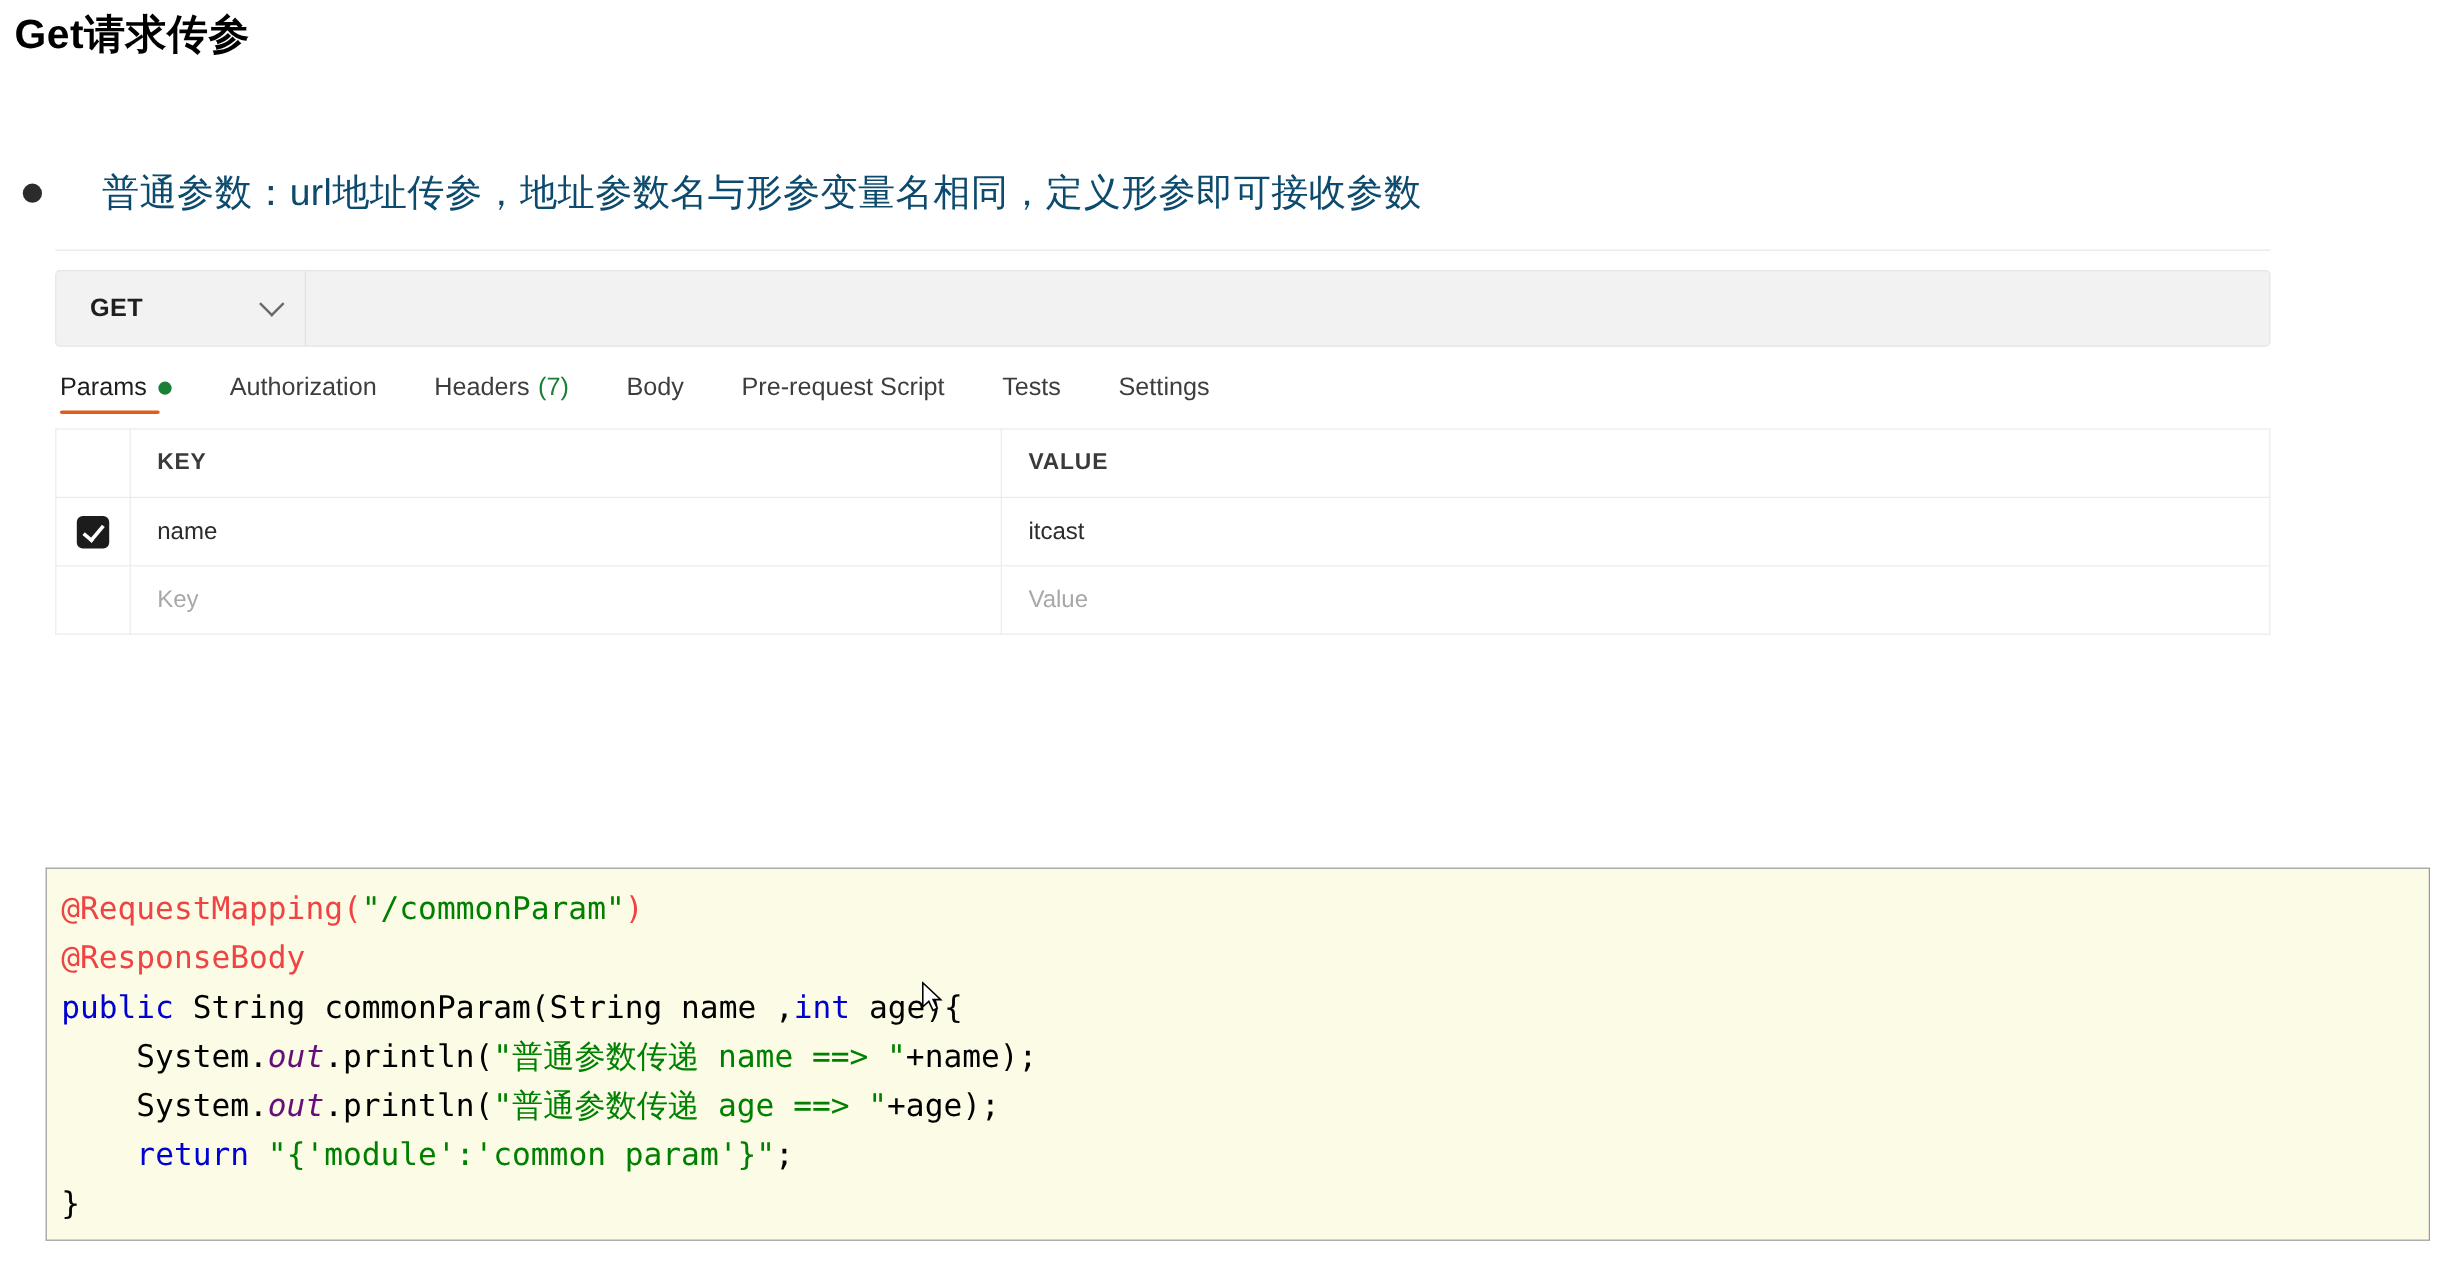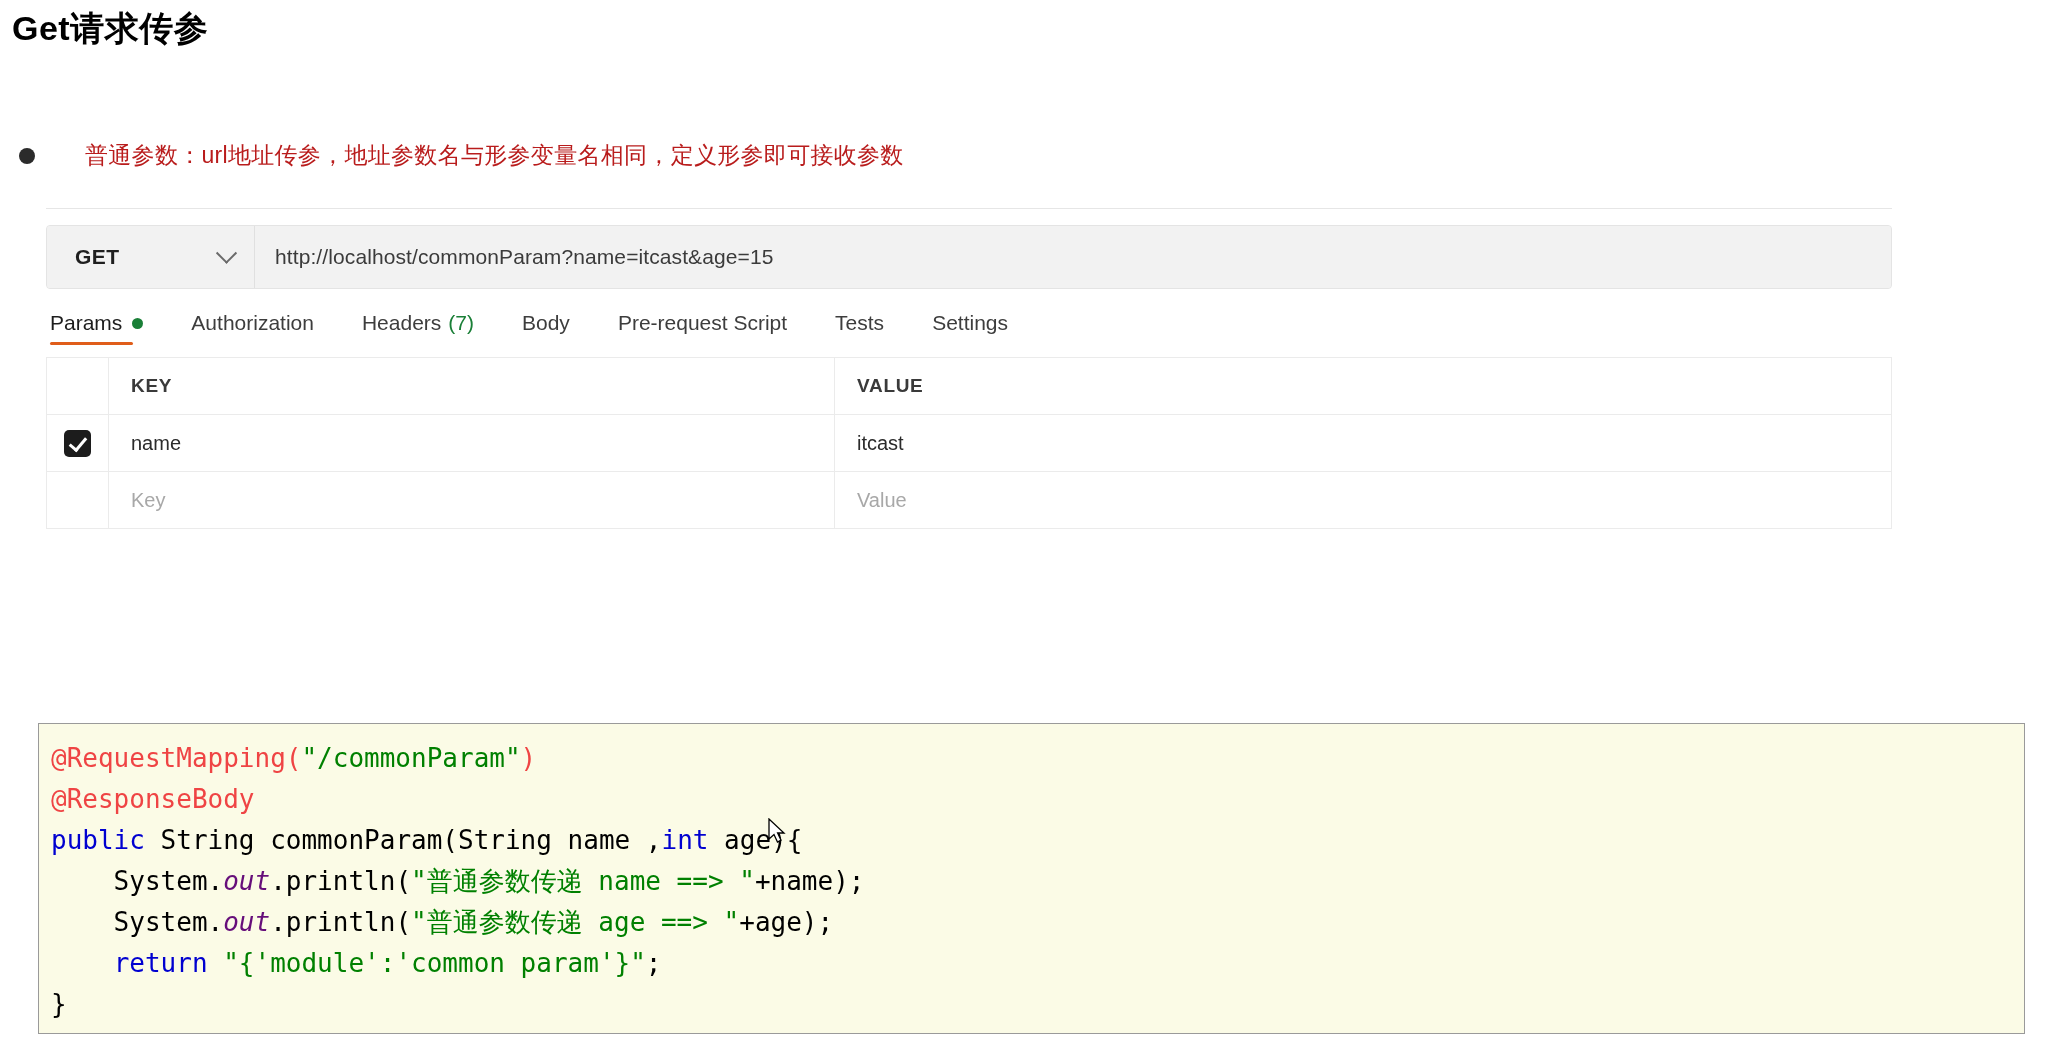--- a/index.html
+++ b/index.html
@@ -39,22 +39,22 @@
   .bullet-dot {
     width: 16px;
     height: 16px;
     border-radius: 50%;
     background: #2b2b2b;
     flex: 0 0 auto;
     margin-right: 50px;
     margin-left: 7px;
   }
   .bullet-text {
-    font-size: 23px;
-    color: #b91c1c;
+    font-size: 31px;
+    color: #0c4a6e;
     white-space: nowrap;
     letter-spacing: 0.3px;
   }
 
   
   .postman {
     position: absolute;
     left: 46px;
     top: 208px;
     width: 1846px;
@@ -253,23 +253,20 @@
   <span class="bullet-dot"></span>
   <span class="bullet-text">普通参数：url地址传参，地址参数名与形参变量名相同，定义形参即可接收参数</span>
 </div>
 
 <div class="postman">
 
   <div class="url-row">
     <div class="method-box">
       <span class="method-label">GET</span>
       <span class="chev"></span>
-    </div>
-    <div class="url-box">
-      <span class="url-text">http://localhost/commonParam?name=itcast&amp;age=15</span>
     </div>
   </div>
 
   <div class="tabs">
     <div class="tab active">
       <span>Params</span>
       <span class="green-dot"></span>
     </div>
     <div class="tab">
       <span>Authorization</span>

